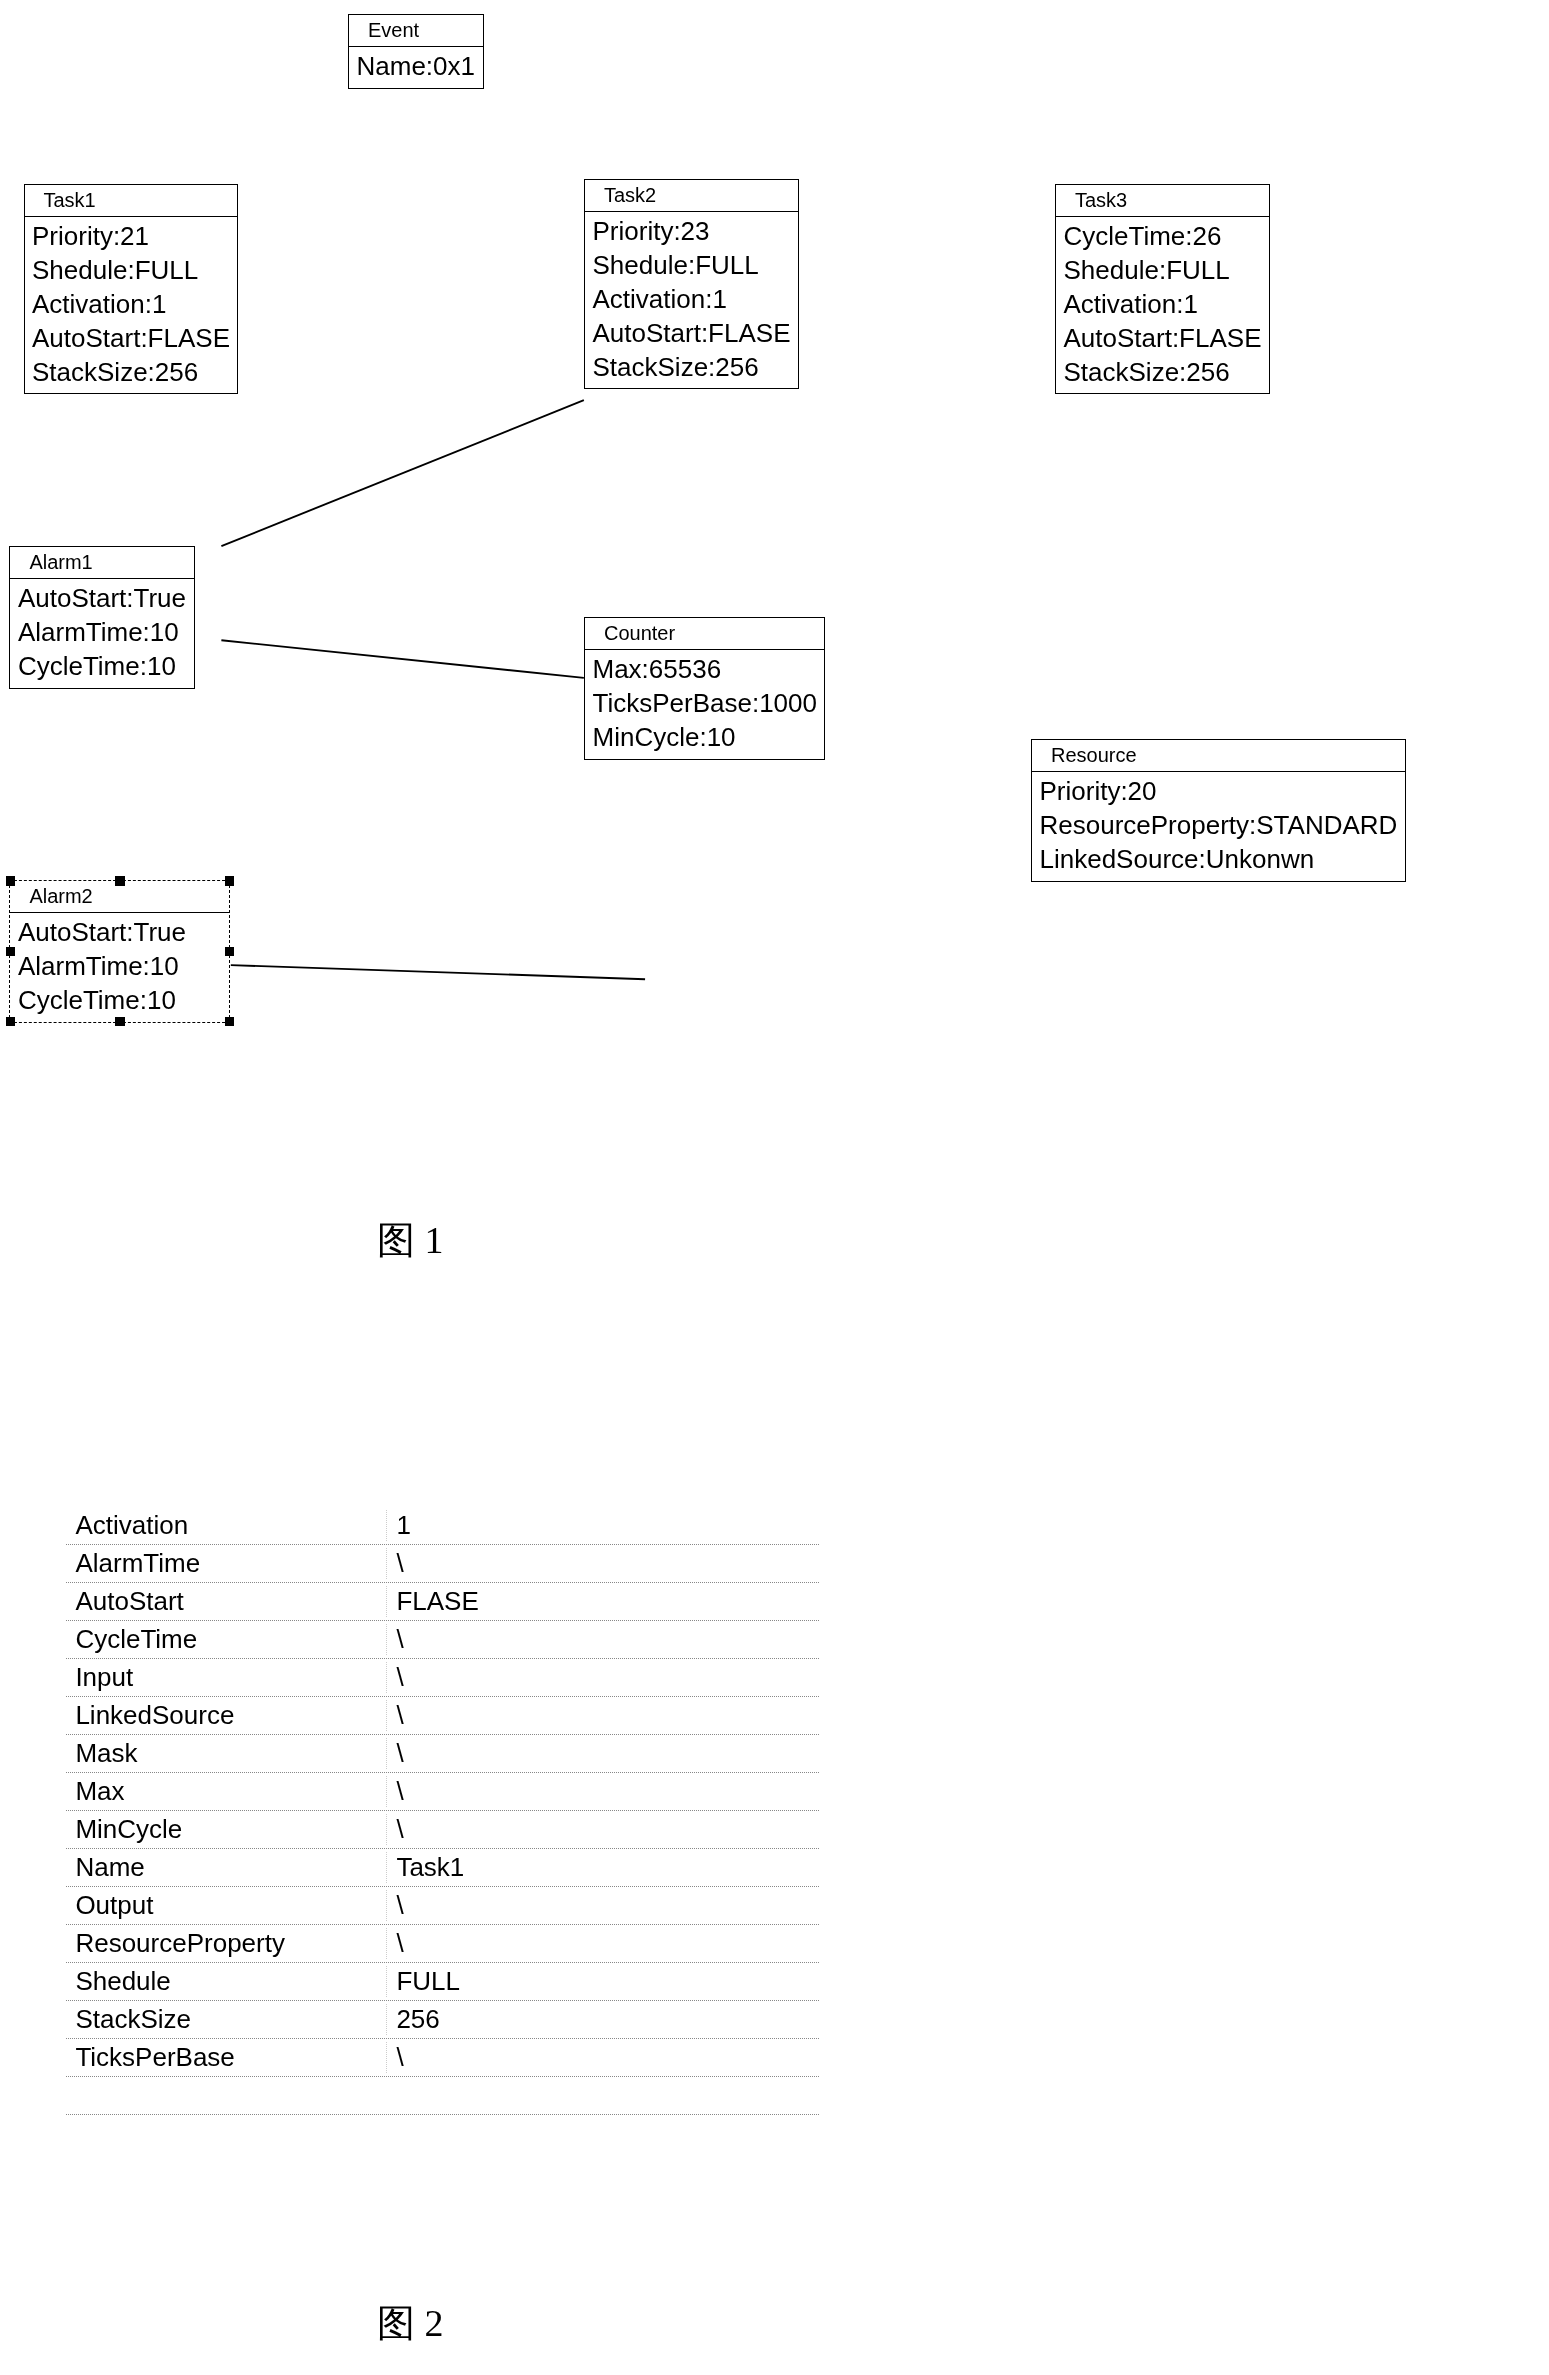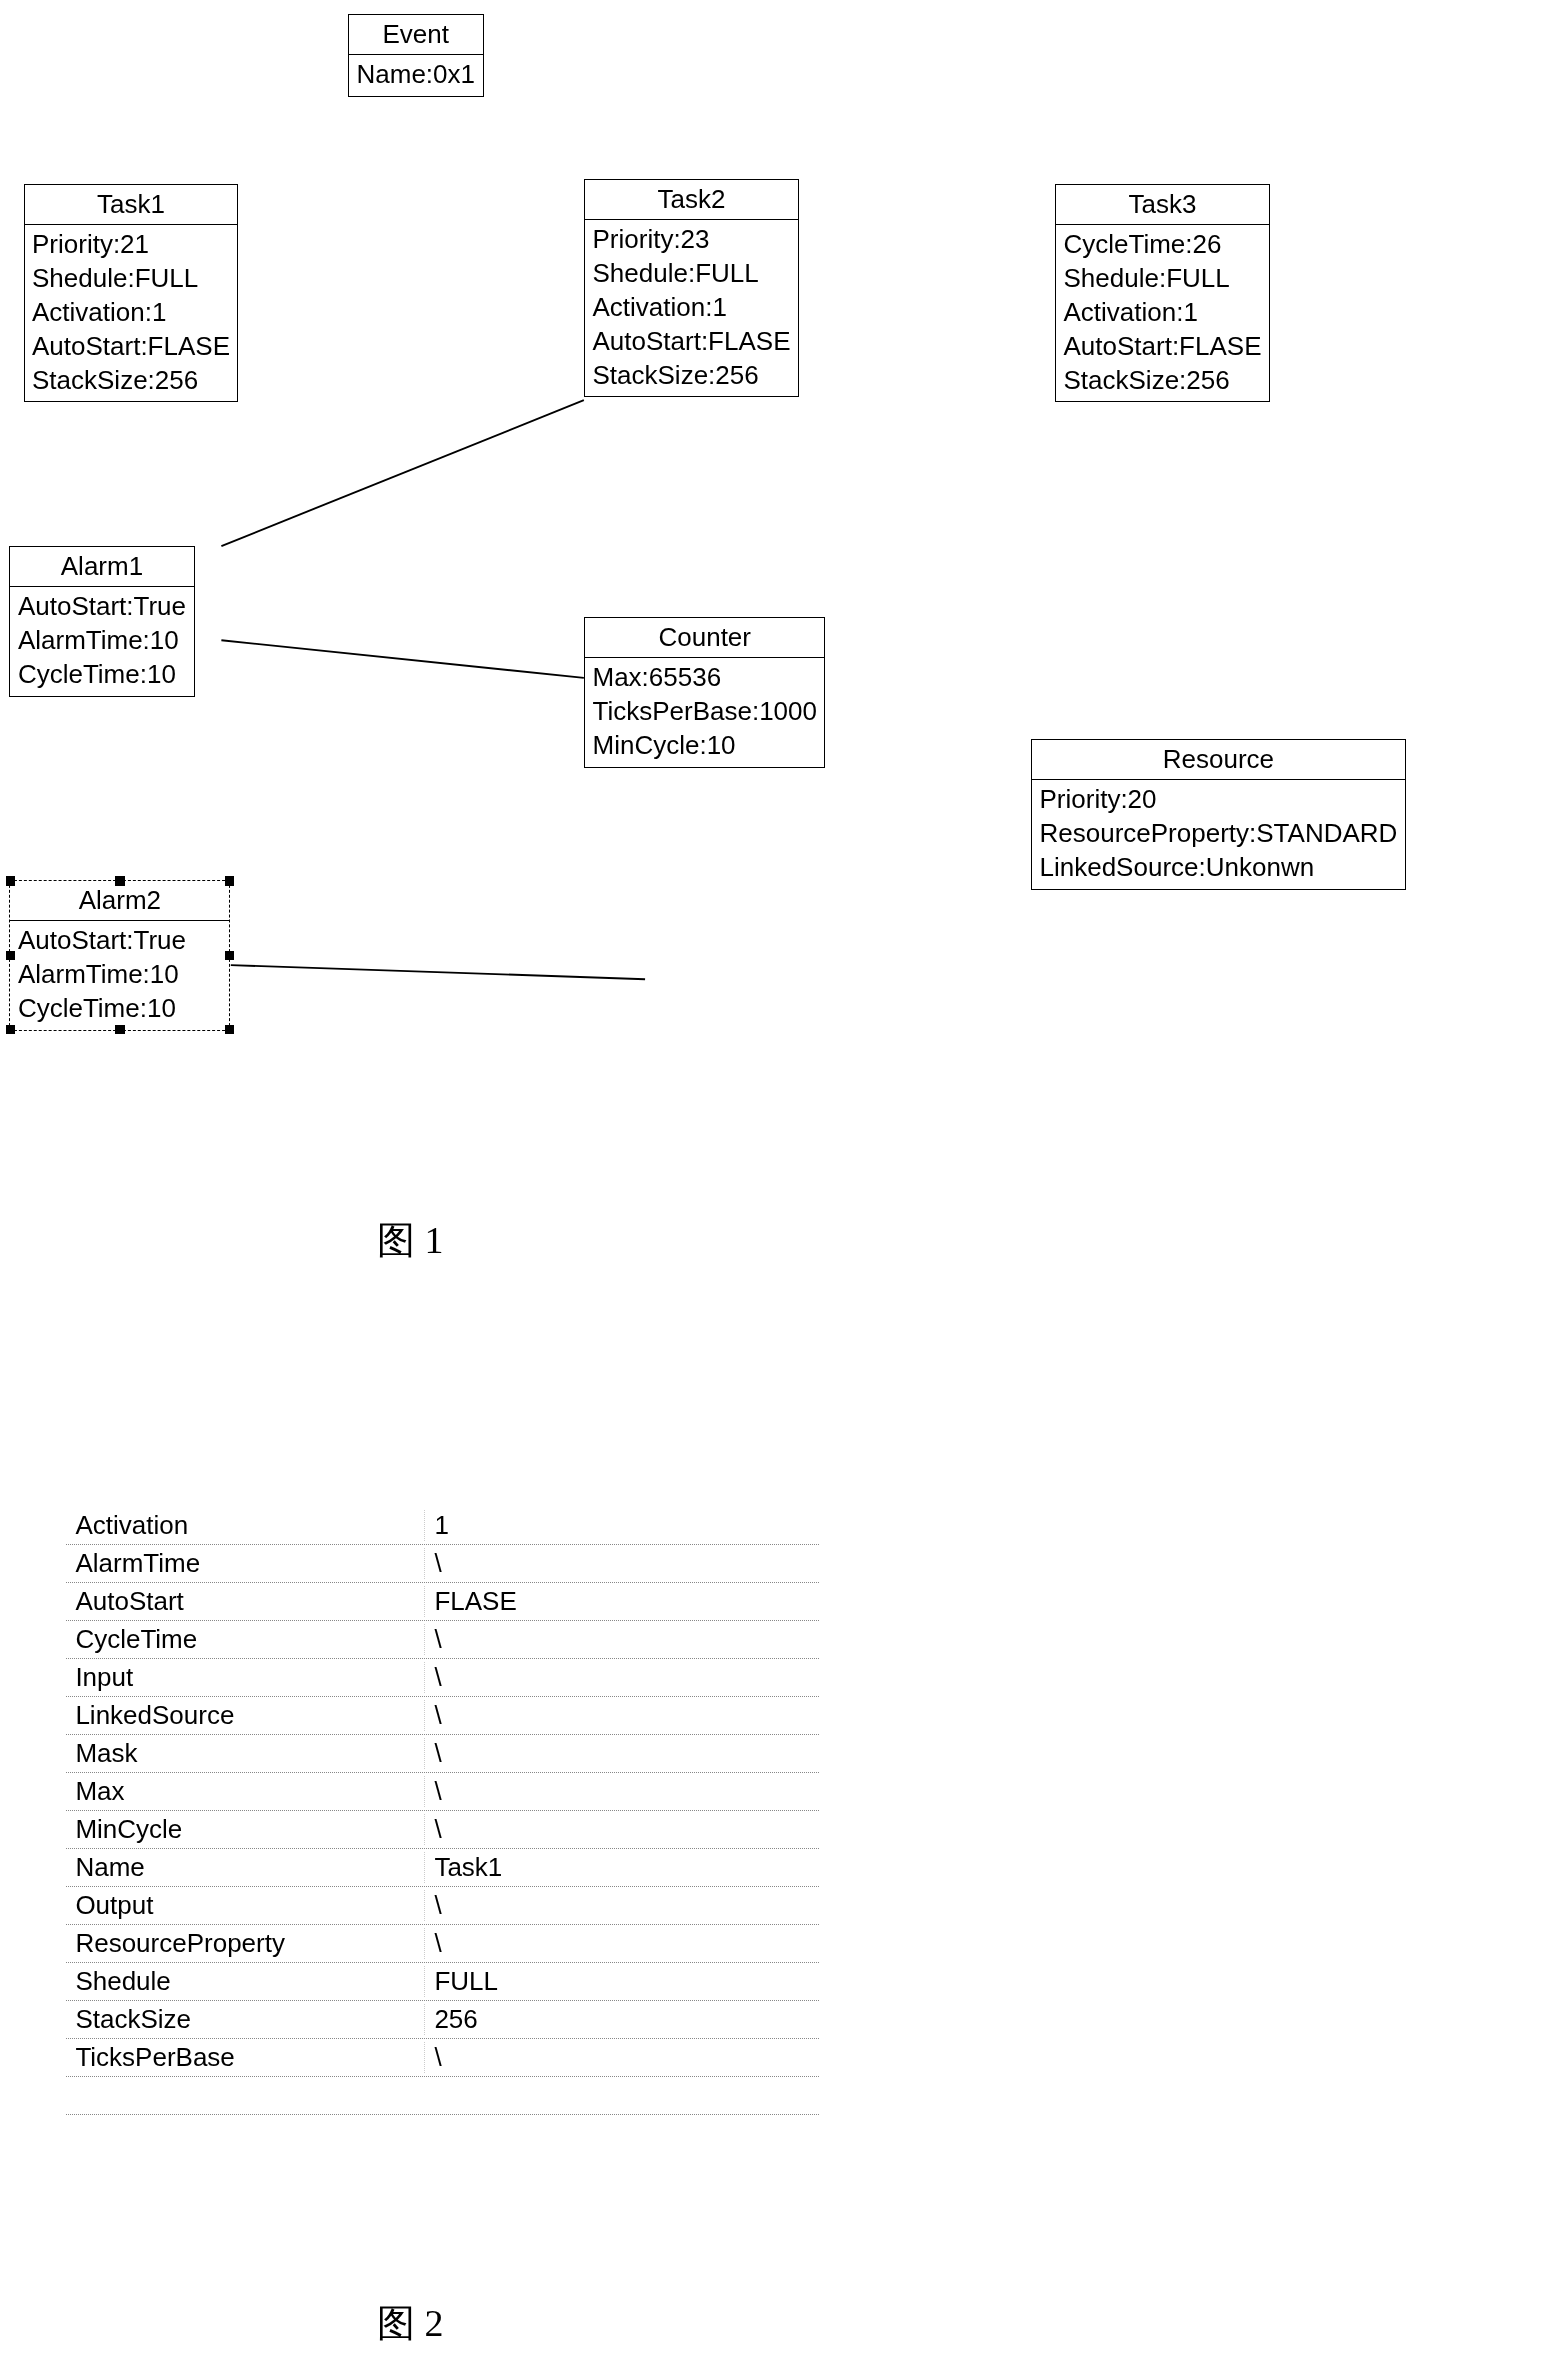--- a/index.html
+++ b/index.html
@@ -13,22 +13,21 @@
       position: relative;
       width: 1550px;
       height: 2376px;
     }
     .box {
       position: absolute;
       border: 1.9px solid #000;
       background: #fff;
     }
     .box-title {
-      text-align: center;
-      font-size: 26px;
+      font-size: 20px;
       padding: 3.8px 19px;
       border-bottom: 1.9px solid #000;
       font-family: Arial, sans-serif;
     }
     .box-body {
       font-size: 26px;
       padding: 3.8px 7.5px;
     }
     .box-row {
       white-space: nowrap;
@@ -58,21 +57,20 @@
     .prop-table {
       position: absolute;
       font-size: 26px;
       font-family: Arial, sans-serif;
     }
     .prop-row {
       display: flex;
       border-bottom: 0.9px dotted #888;
       height: 38px;
       align-items: center;
-      gap: 38px;
     }
     .prop-key {
       width: 320px;
       padding-left: 9.4px;
     }
     .prop-val {
       width: 377px;
       padding-left: 9.4px;
       border-left: 0.9px dotted #ccc;
     }

